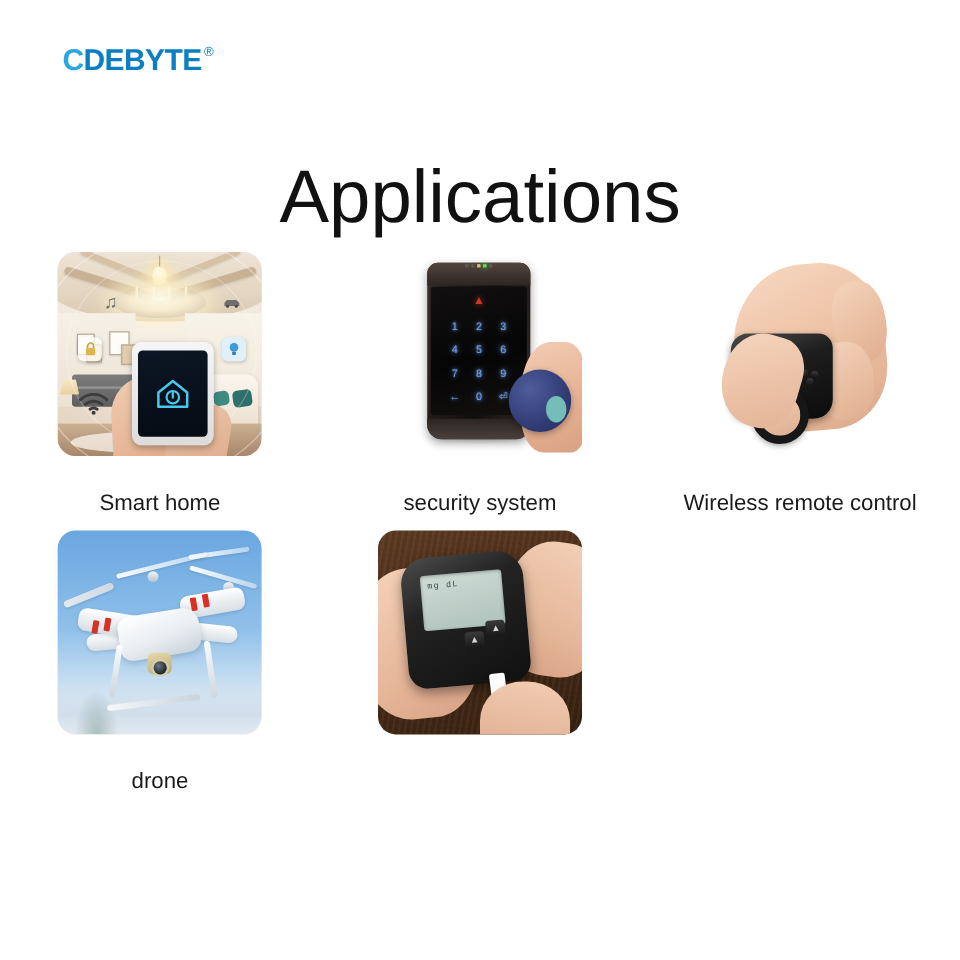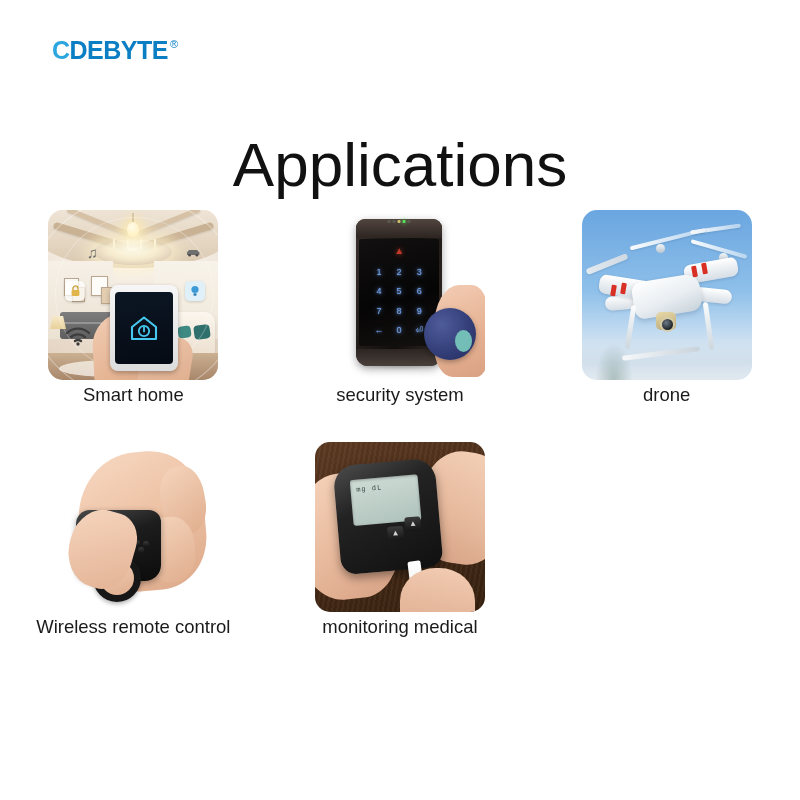--- a/index.html
+++ b/index.html
@@ -71,21 +71,21 @@
   }
   .tile {
     width: 170px; height: 170px;
     border-radius: 15px;
     overflow: hidden;
     position: relative;
     background: #ffffff;
   }
   .tile.no-card { border-radius: 0; }
   .app-label {
-    margin-top: 4px;
+    margin-top: 28px;
     font-size: 18.5px;
     color: #1a1a1a;
     font-weight: 400;
     white-space: nowrap;
   }
 
   
   .t-smarthome { background:
       radial-gradient(ellipse 120% 90% at 50% 18%, #fbf7f2 0%, #f1e7dc 45%, #dfcdb8 100%);
   }
@@ -650,20 +650,38 @@
         </div>
         <div class="sec-bot"></div>
       </div>
       <div class="sec-hand"></div>
       <div class="sec-card"></div>
     </div>
     <div class="app-label">security system</div>
   </div>
 
   <div class="app-cell">
+    <div class="tile t-remote no-card">
+      <div class="rc-hand"></div>
+      <div class="rc-finger f1"></div>
+      <div class="rc-finger f2"></div>
+      <div class="rc-device">
+        <div class="rc-stick"></div>
+        <div class="rc-btn b1"></div>
+        <div class="rc-btn b2"></div>
+        <div class="rc-btn b3"></div>
+        <div class="rc-label">. .</div>
+      </div>
+      <div class="rc-ring"></div>
+      <div class="rc-thumb"></div>
+    </div>
+    <div class="app-label">Wireless remote control</div>
+  </div>
+
+  <div class="app-cell">
     <div class="tile t-drone">
       <div class="dr-blur"></div>
       <div class="dr-blur2"></div>
       <div class="dr-prop p3"></div>
       <div class="dr-prop p4"></div>
       <div class="dr-prop p1"></div>
       <div class="dr-prop p2"></div>
       <div class="dr-hub h1"></div>
       <div class="dr-hub h2"></div>
       <div class="dr-arm a3"></div>
@@ -678,49 +696,30 @@
       <div class="dr-leg l1"></div>
       <div class="dr-leg l2"></div>
       <div class="dr-foot"></div>
       <div class="dr-gimbal"></div>
       <div class="dr-lens"></div>
     </div>
     <div class="app-label">drone</div>
   </div>
 
   <div class="app-cell">
-    <div class="tile t-remote no-card">
-      <div class="rc-hand"></div>
-      <div class="rc-finger f1"></div>
-      <div class="rc-finger f2"></div>
-      <div class="rc-device">
-        <div class="rc-stick"></div>
-        <div class="rc-btn b1"></div>
-        <div class="rc-btn b2"></div>
-        <div class="rc-btn b3"></div>
-        <div class="rc-label">. .</div>
-      </div>
-      <div class="rc-ring"></div>
-      <div class="rc-thumb"></div>
-    </div>
-    <div class="app-label">Wireless remote control</div>
-  </div>
-
-  <div class="app-cell">
     <div class="tile t-medical">
       <div class="md-grain"></div>
       <div class="md-hand-r"></div>
       <div class="md-hand-l"></div>
       <div class="md-meter">
         <div class="md-display">
           <div class="md-seg">mg dL</div>
         </div>
         <div class="md-arrow up1">▲</div>
         <div class="md-arrow up2">▲</div>
       </div>
       <div class="md-strip"></div>
       <div class="md-hand-b"></div>
     </div>
-    <div class="app-label">monitoring medical</div>
   </div>
 
 
 </div>
 
 </body></html>

